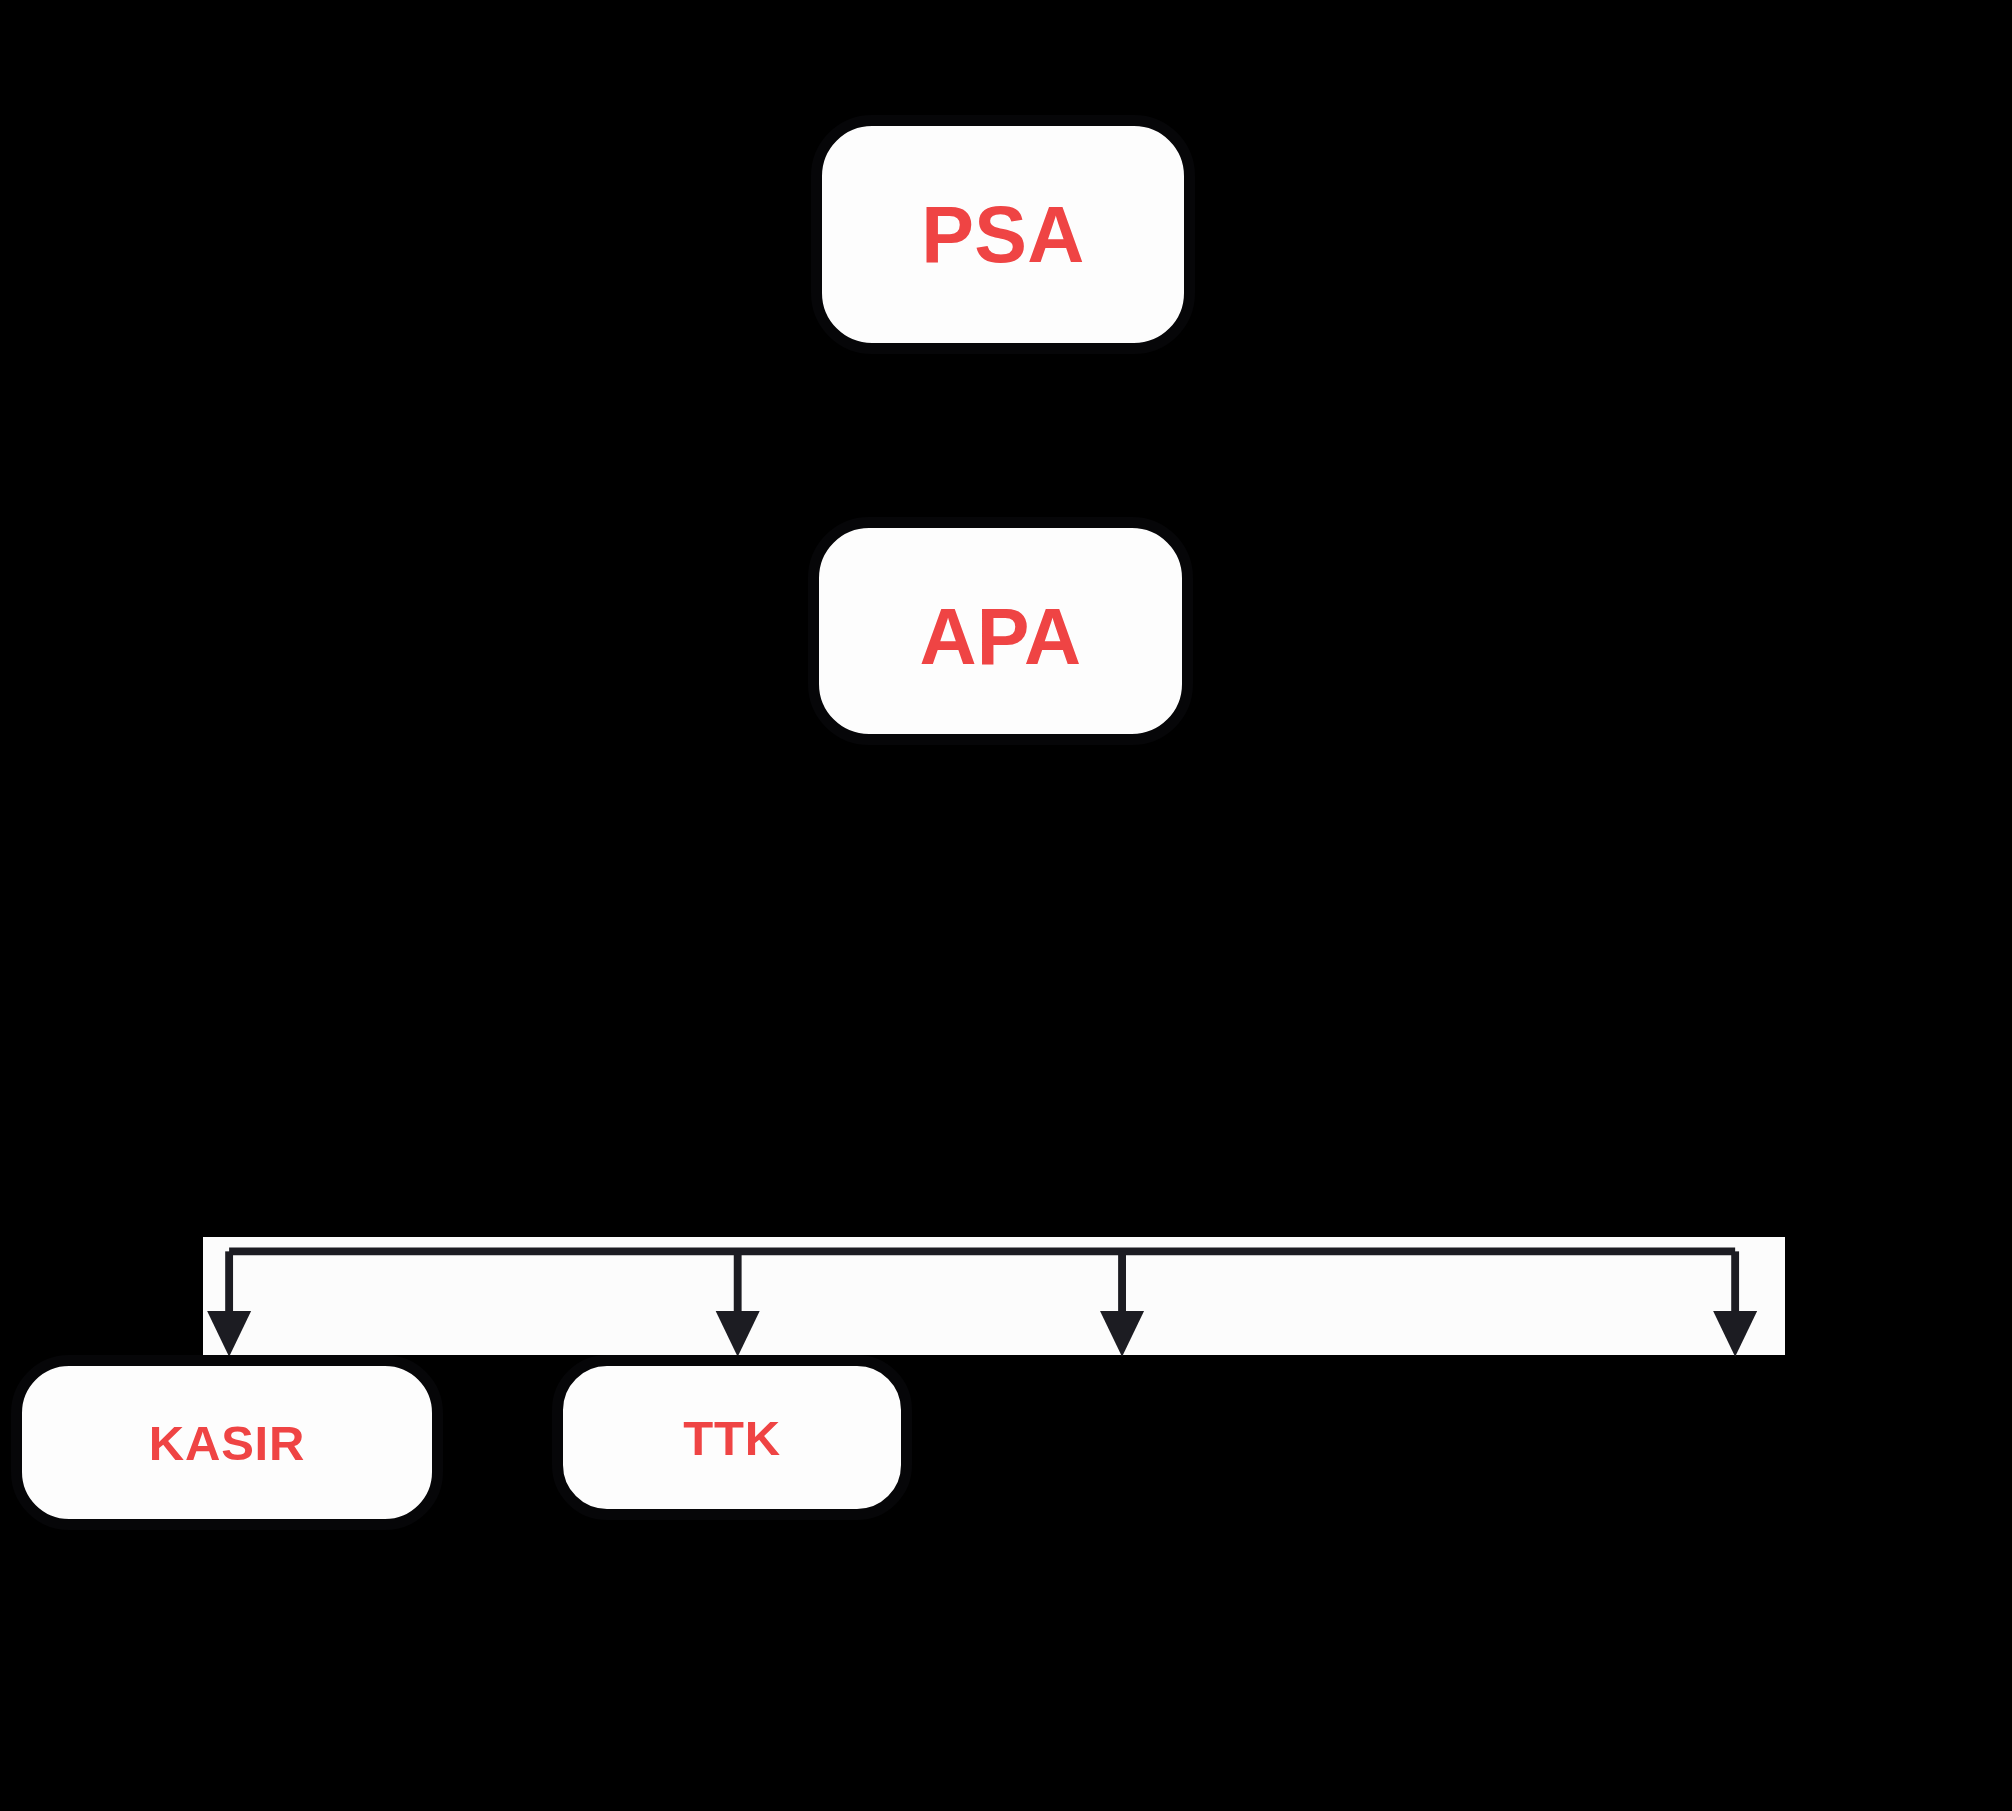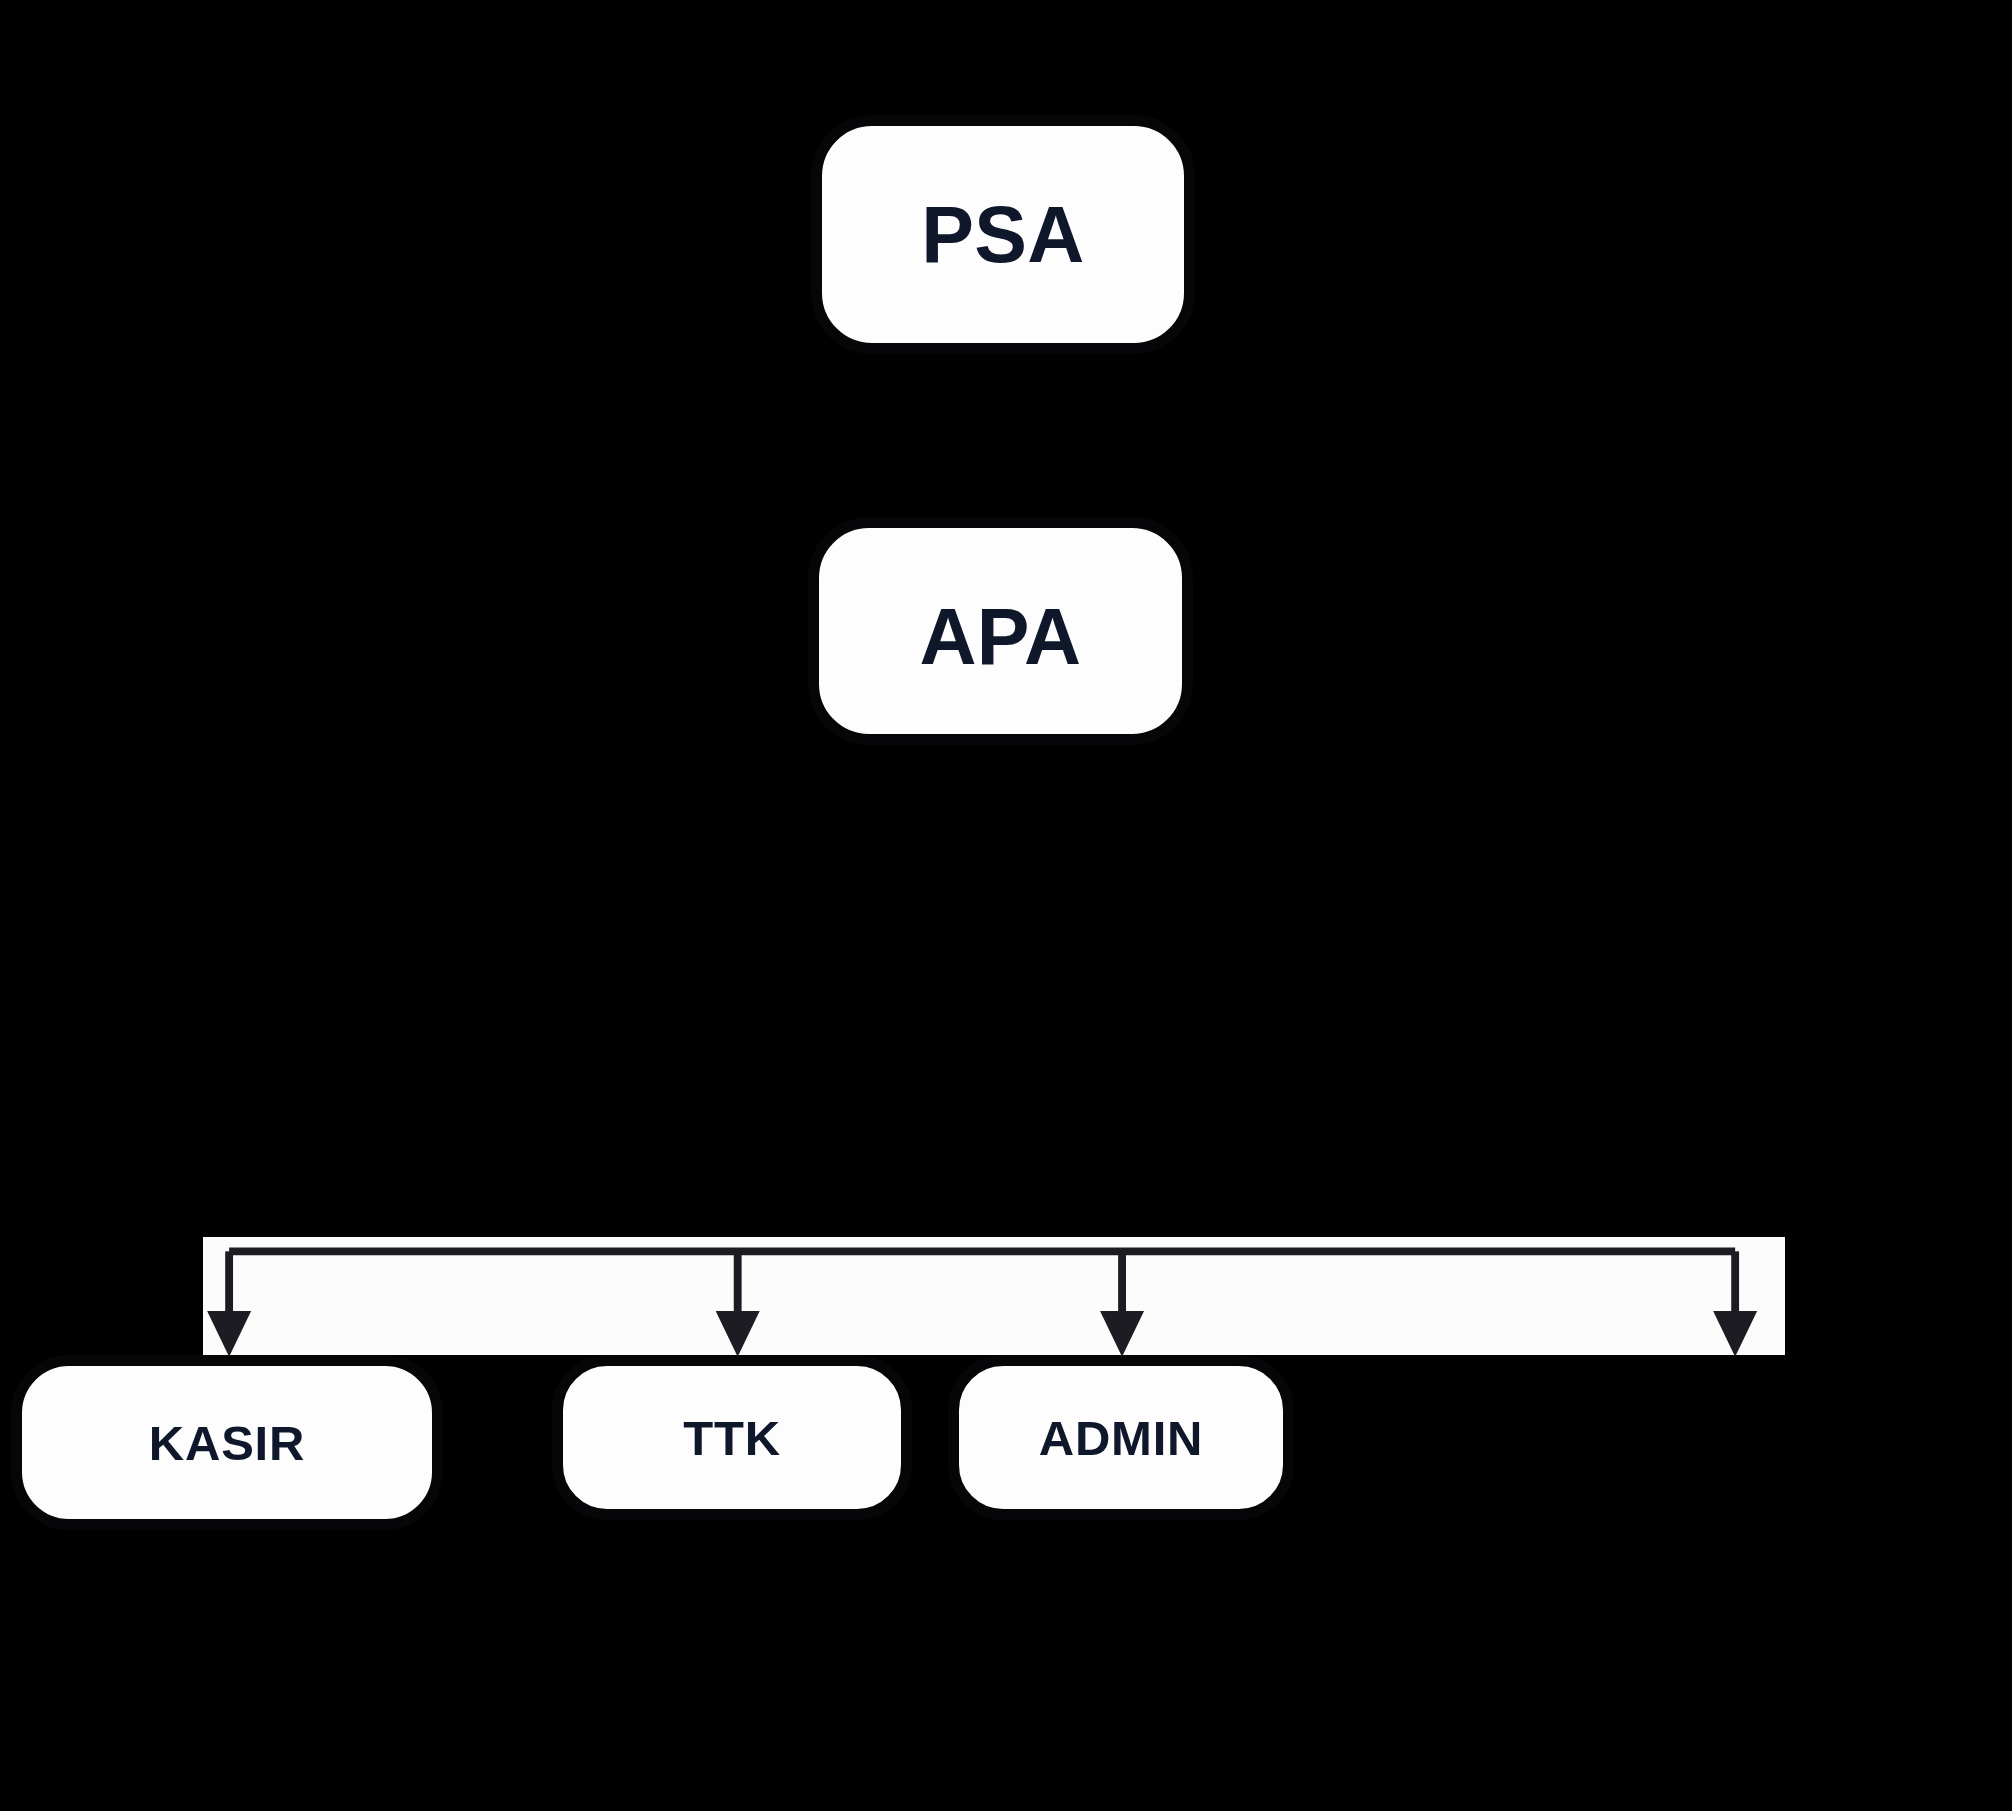--- a/index.html
+++ b/index.html
@@ -20,21 +20,21 @@
     background: #fdfdfd;
     border: 11px solid #060608;
     display: flex;
     align-items: center;
     justify-content: center;
     box-sizing: border-box;
     z-index: 3;
   }
   .node .label {
     font-weight: 700;
-    color: #0f172a;
+    color: #ef4444;
     letter-spacing: 0.4px;
     white-space: nowrap;
     text-align: right;
   }
   
   #node-psa   { left: 811px; top: 115px;  width: 384px;  height: 239px; border-radius: 61px; }
   #node-psa .label { font-size: 79px; }
   #node-apa   { left: 808px; top: 517px;  width: 385px;  height: 228px; border-radius: 61px; }
   #node-apa .label { font-size: 79px; margin-top: 12px; }
   #node-apoteker { left: 575px; top: 910px; width: 865px; height: 181px; border-radius: 77px; }
@@ -97,19 +97,16 @@
 
 
   <div class="node" id="node-kasir">
     <span class="label">KASIR</span>
   </div>
 
   <div class="node" id="node-ttk">
     <span class="label">TTK</span>
   </div>
 
-  <div class="node" id="node-admin">
-    <span class="label">ADMIN</span>
-  </div>
 
 
 </div>
 
 
 </body></html>

